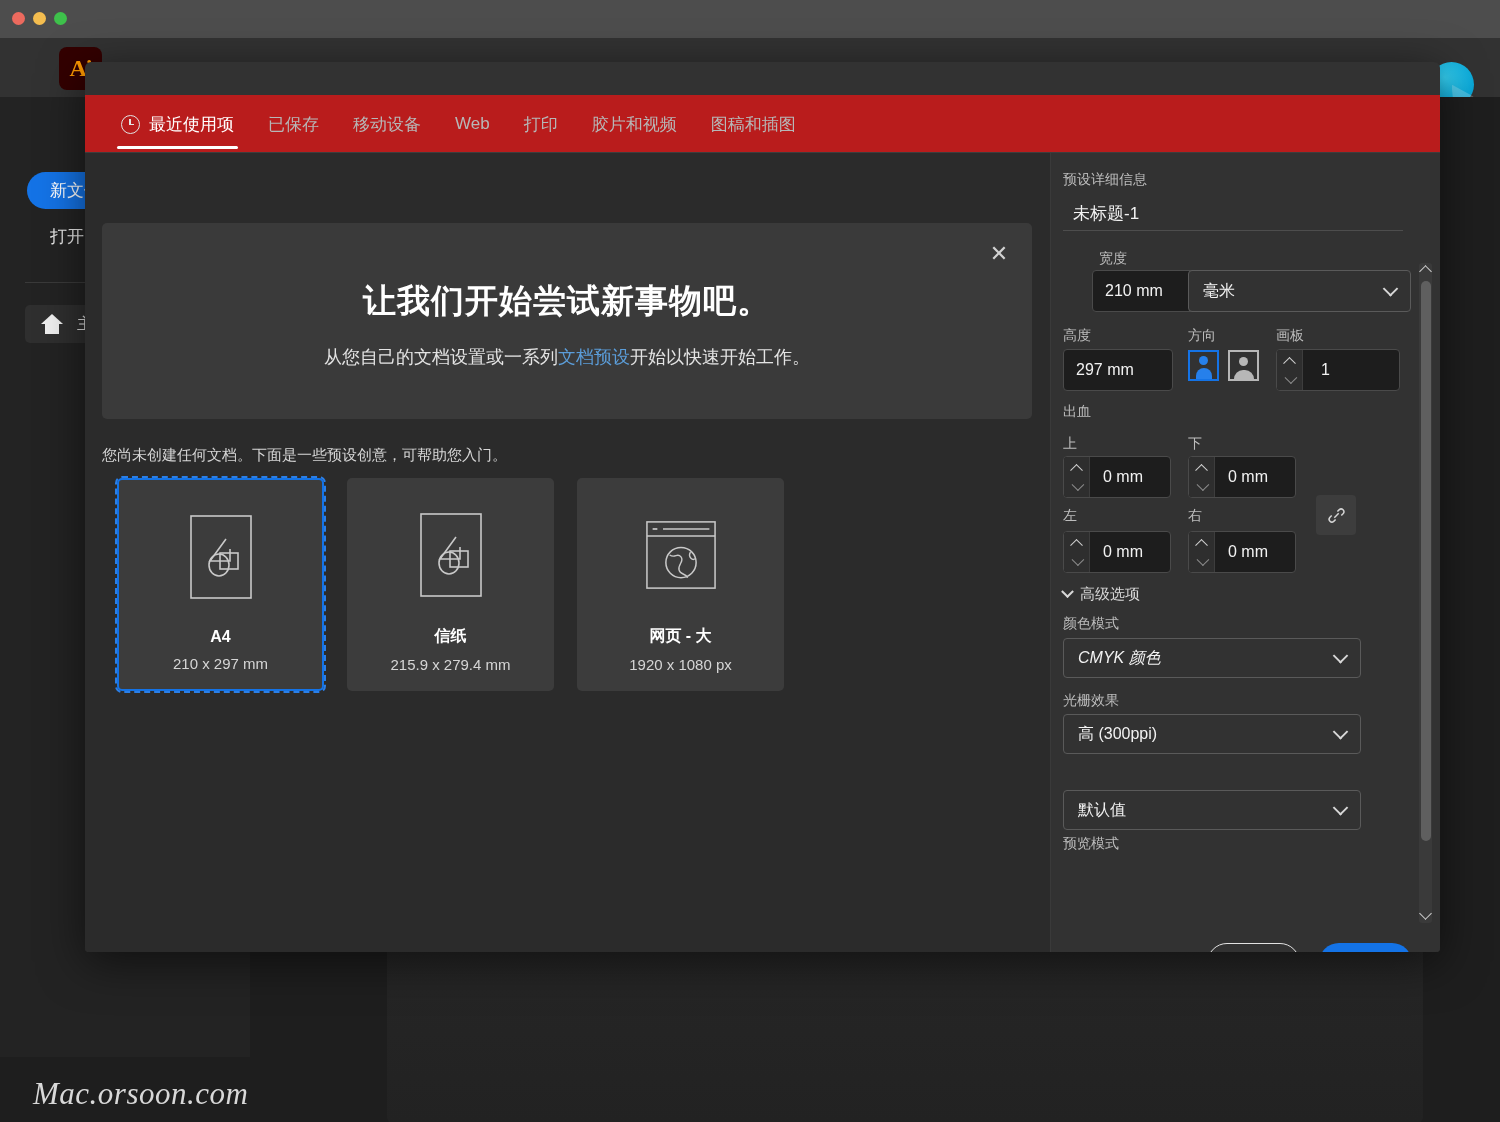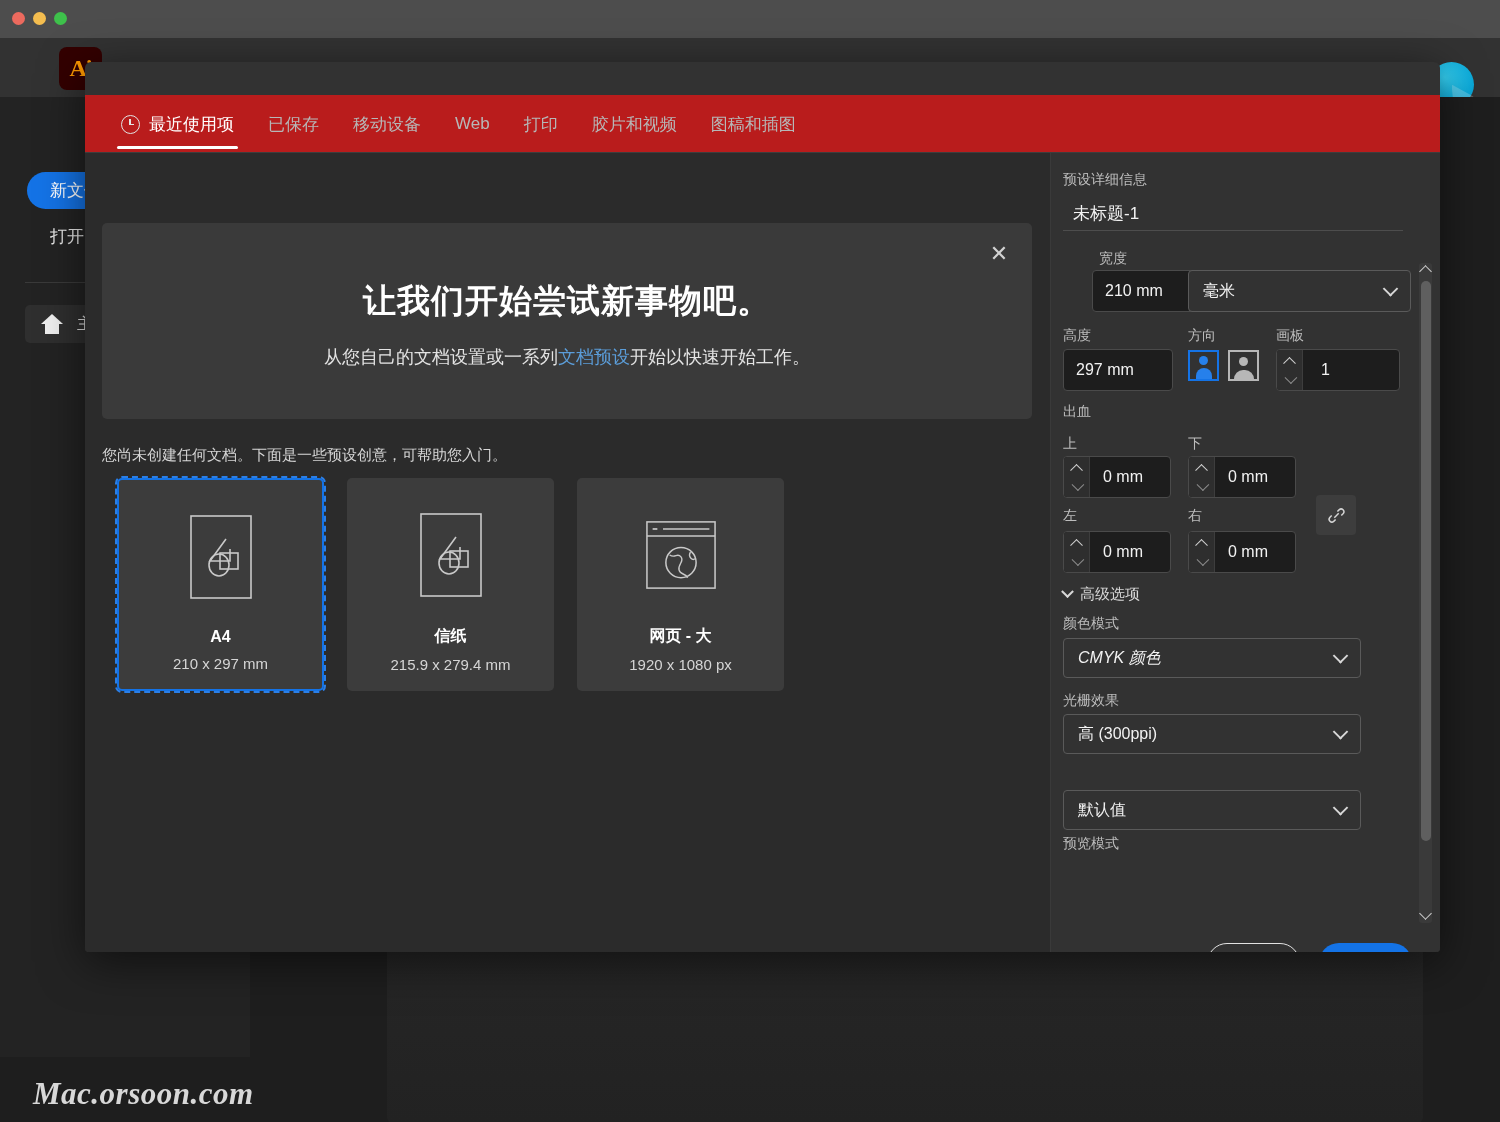--- a/index.html
+++ b/index.html
@@ -89,21 +89,21 @@
   #home-label { color: #e0e0e0; font-size: 16px; white-space: nowrap; }
 
   #canvas-panel {
     position: absolute; left: 387px; top: 846px; width: 1036px; height: 180px;
     background: linear-gradient(180deg, #262626 0%, #222 100%);
     border-radius: 6px;
   }
   #watermark {
     position: absolute; left: 33px; top: 1076px;
     color: #d8d8d8; font-size: 31px;
-    font-family: "Liberation Serif", serif; font-style: italic; font-weight: bold;
+    font-family: "Liberation Serif", serif; font-style: italic; font-weight: normal;
     letter-spacing: 0.5px;
   }
 
   
   #dialog {
     position: absolute; left: 85px; top: 62px; width: 1355px; height: 890px;
     background: #323232;
     border-radius: 6px 6px 4px 4px;
     box-shadow: 0 10px 45px rgba(0,0,0,0.55);
     overflow: hidden;

